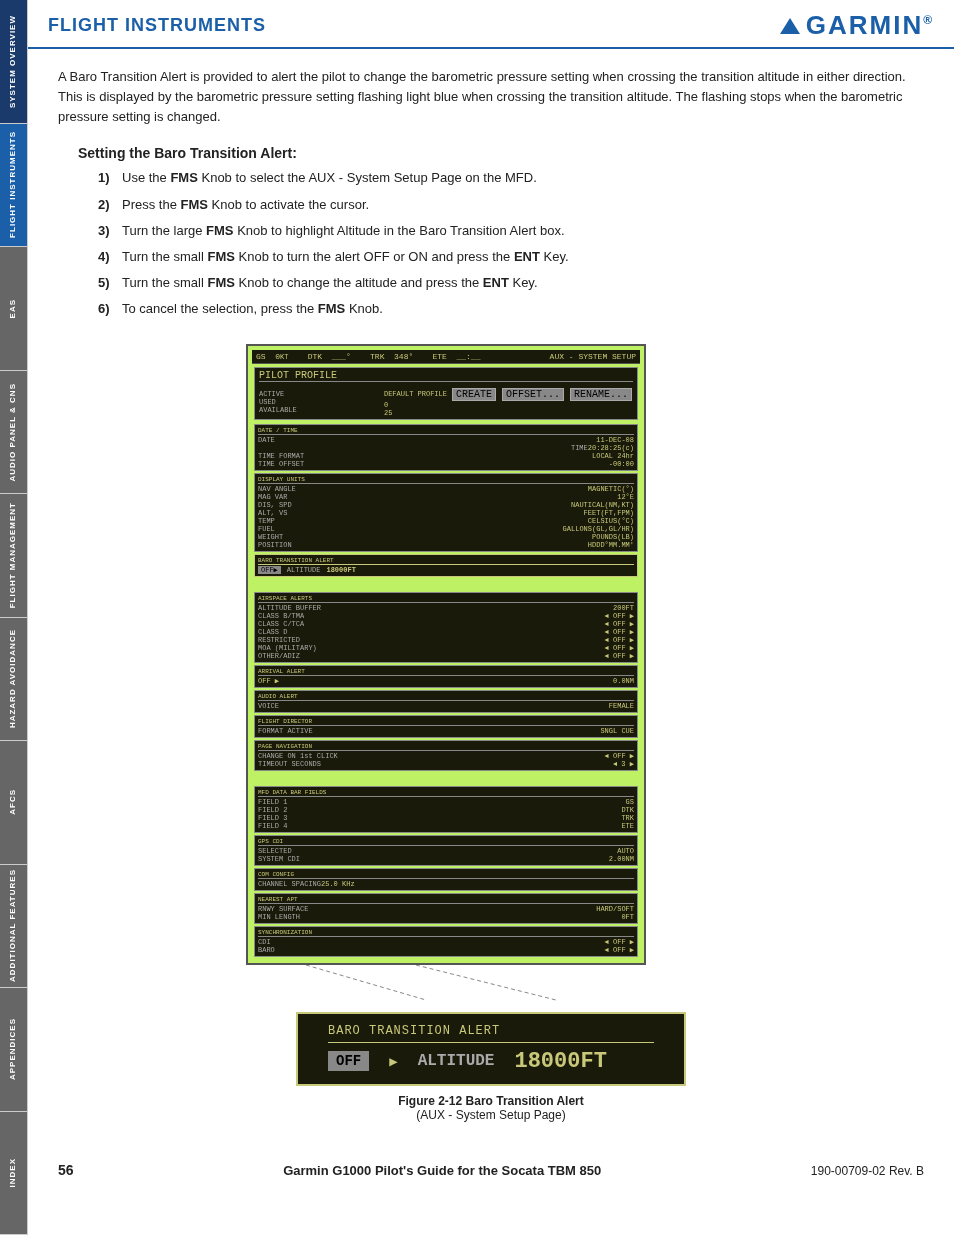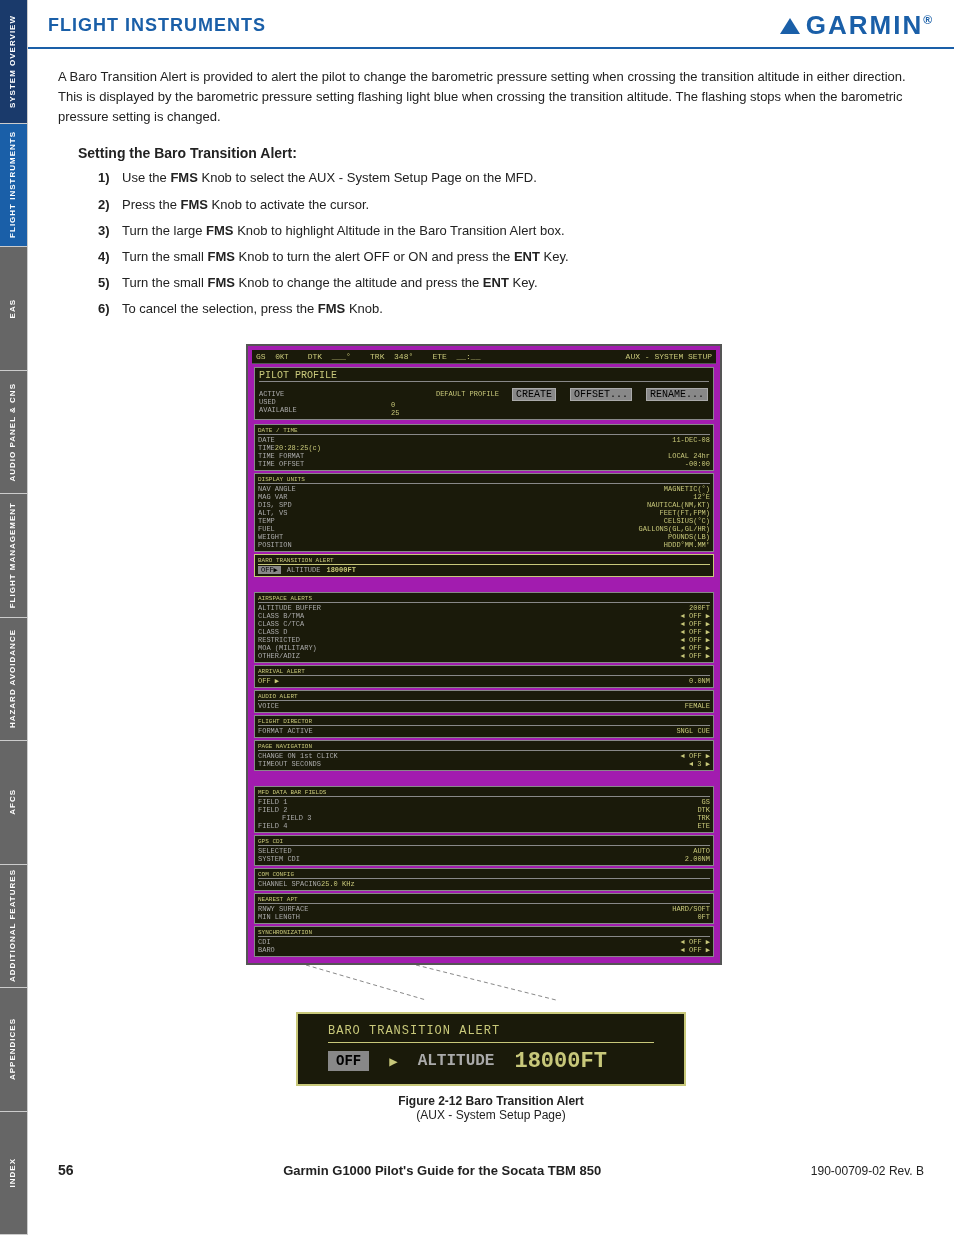--- a/index.html
+++ b/index.html
@@ -110,23 +110,23 @@
     
     .screen-container {
       display: flex;
       flex-direction: column;
       align-items: center;
       margin: 10px 30px 10px 30px;
     }
 
     
     .mfd-screen {
-      background: #a21caf;
+      background: #bef264;
       border: 2px solid #555;
-      width: 476px;
+      width: 400px;
       font-family: 'Courier New', monospace;
       color: #c8c87a;
       font-size: 9px;
       padding: 4px;
       position: relative;
     }
 
     .mfd-top-bar {
       display: flex;
       justify-content: space-between;
@@ -312,21 +312,21 @@
 
         <div style="border:1px solid #888;margin:2px;padding:2px 4px;background:#1a1a0a;">
           <div style="font-size:10px;color:#c8c87a;border-bottom:1px solid #888;margin-bottom:6px;">PILOT PROFILE</div>
           <div style="display:flex;justify-content:space-between;align-items:center;">
             <div style="font-size:7px;color:#aaa;">
               <div>ACTIVE</div>
               <div>USED</div>
               <div>AVAILABLE</div>
             </div>
             <div style="font-size:7px;color:#c8c87a;text-align:right;">
-              <div style="display:flex;align-items:center;gap:12px;margin-left:45px;">
+              <div style="display:flex;align-items:center;gap:4px;">
                 <span>DEFAULT PROFILE</span>
                 <span class="create-btn">CREATE</span>
                 <span class="create-btn">OFFSET...</span>
                 <span class="create-btn">RENAME...</span>
               </div>
               <div style="text-align:left;">0</div>
               <div style="text-align:left;">25</div>
             </div>
           </div>
         </div>
@@ -335,21 +335,21 @@
 
           <div>
 
             <div style="border:1px solid #888;padding:2px 3px;margin-bottom:2px;background:#1a1a0a;">
               <div style="font-size:6px;color:#c8c87a;border-bottom:1px solid #888;margin-bottom:1px;">DATE / TIME</div>
               <div style="font-size:7px;">
                 <div style="display:flex;justify-content:space-between;">
                     <span style="color:#aaa;">DATE</span>
                     <span style="color:#c8c87a;">11-DEC-08</span>
                   </div>
-                <div style="display:flex;justify-content:flex-start;">
+                <div style="display:flex;justify-content:flex-end;">
                     <span style="color:#aaa;">TIME</span>
                     <span style="color:#c8c87a;">20:28:25(c)</span>
                   </div>
                 <div style="display:flex;justify-content:space-between;">
                     <span style="color:#aaa;">TIME FORMAT</span>
                     <span style="color:#c8c87a;">LOCAL 24hr</span>
                   </div>
                 <div style="display:flex;justify-content:space-between;">
                     <span style="color:#aaa;">TIME OFFSET</span>
                     <span style="color:#c8c87a;">-00:00</span>
@@ -486,21 +486,21 @@
               <div style="font-size:6px;color:#c8c87a;border-bottom:1px solid #888;margin-bottom:1px;">MFD DATA BAR FIELDS</div>
               <div style="font-size:7px;">
                 <div style="display:flex;justify-content:space-between;">
                     <span style="color:#aaa;">FIELD 1</span>
                     <span style="color:#c8c87a;">GS</span>
                   </div>
                 <div style="display:flex;justify-content:space-between;">
                     <span style="color:#aaa;">FIELD 2</span>
                     <span style="color:#c8c87a;">DTK</span>
                   </div>
-                <div style="display:flex;justify-content:space-between;margin-left:24px;">
+                <div style="display:flex;justify-content:space-between;">
                     <span style="color:#aaa;">FIELD 3</span>
                     <span style="color:#c8c87a;">TRK</span>
                   </div>
                 <div style="display:flex;justify-content:space-between;">
                     <span style="color:#aaa;">FIELD 4</span>
                     <span style="color:#c8c87a;">ETE</span>
                   </div>
               </div>
             </div>
 

